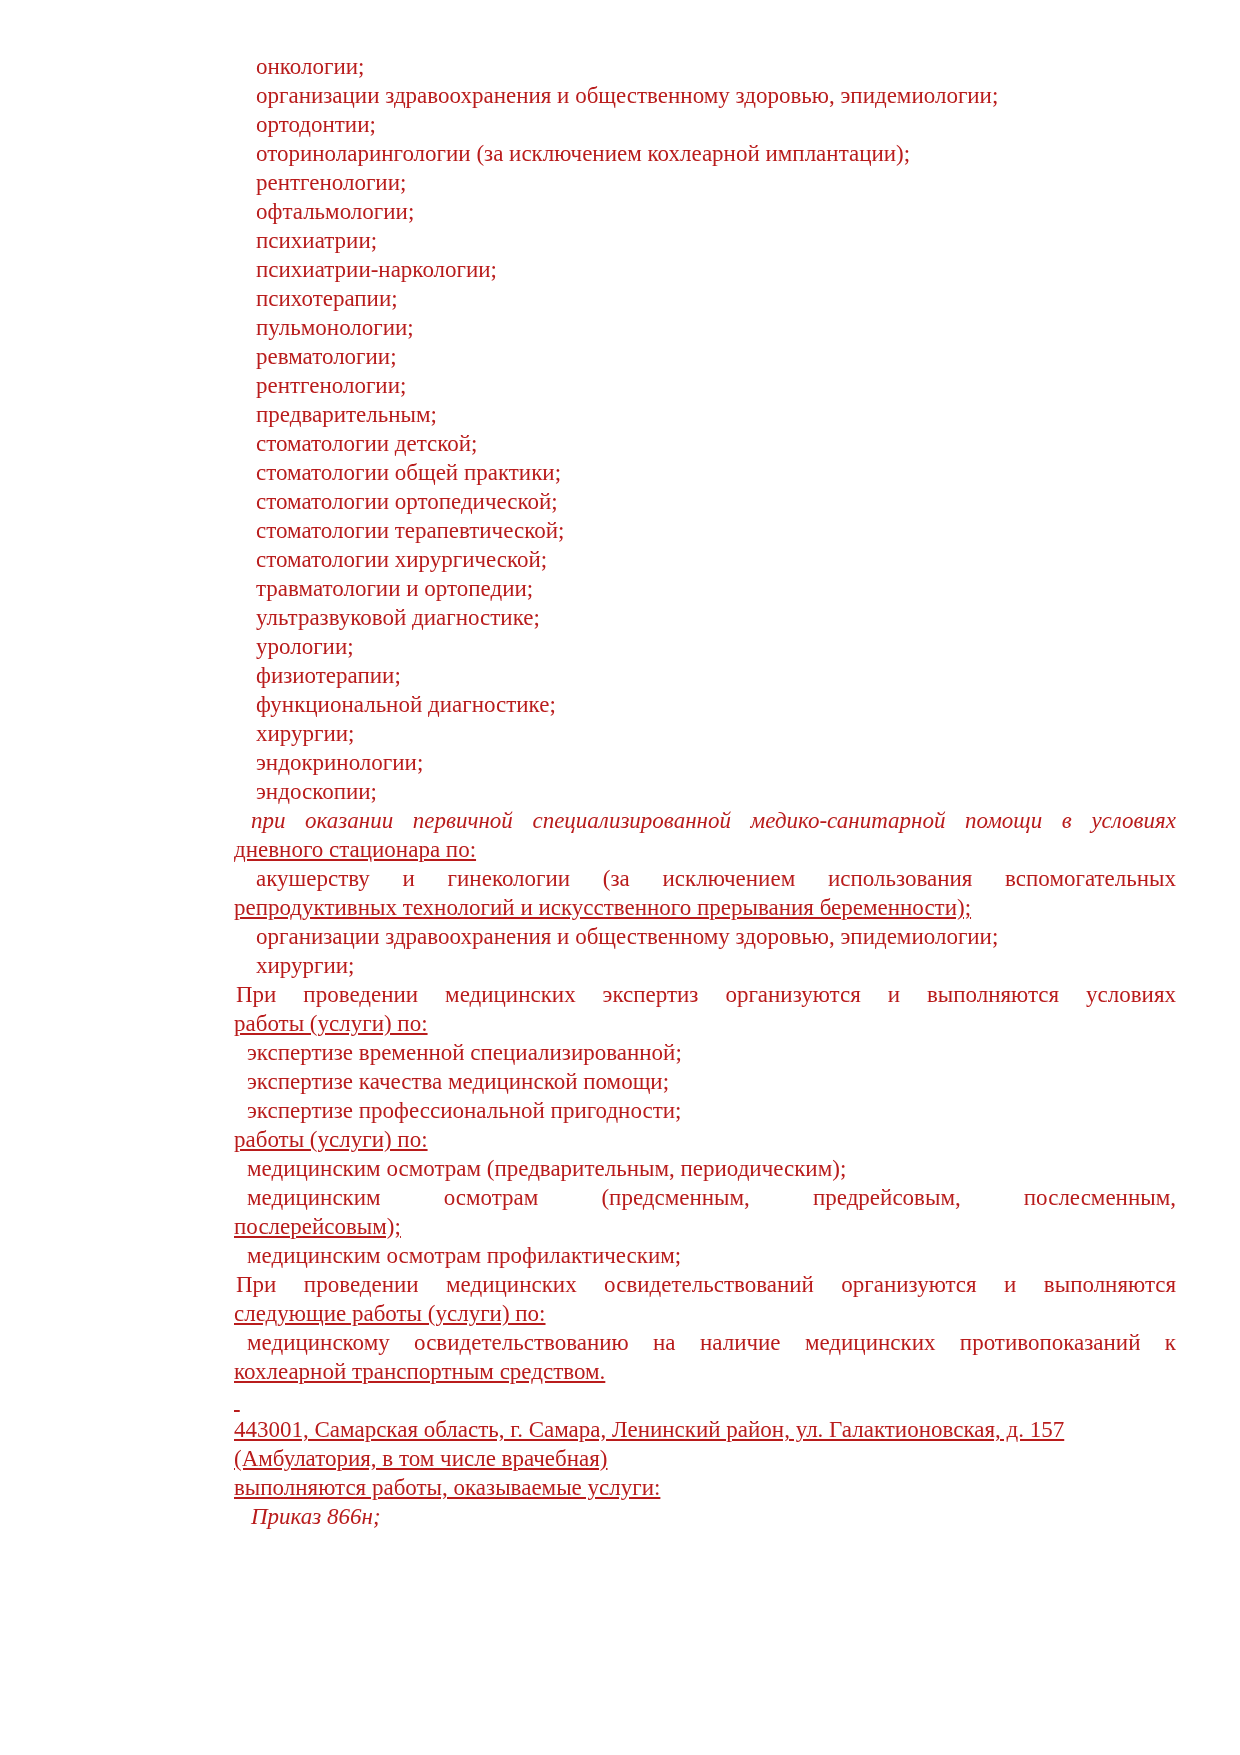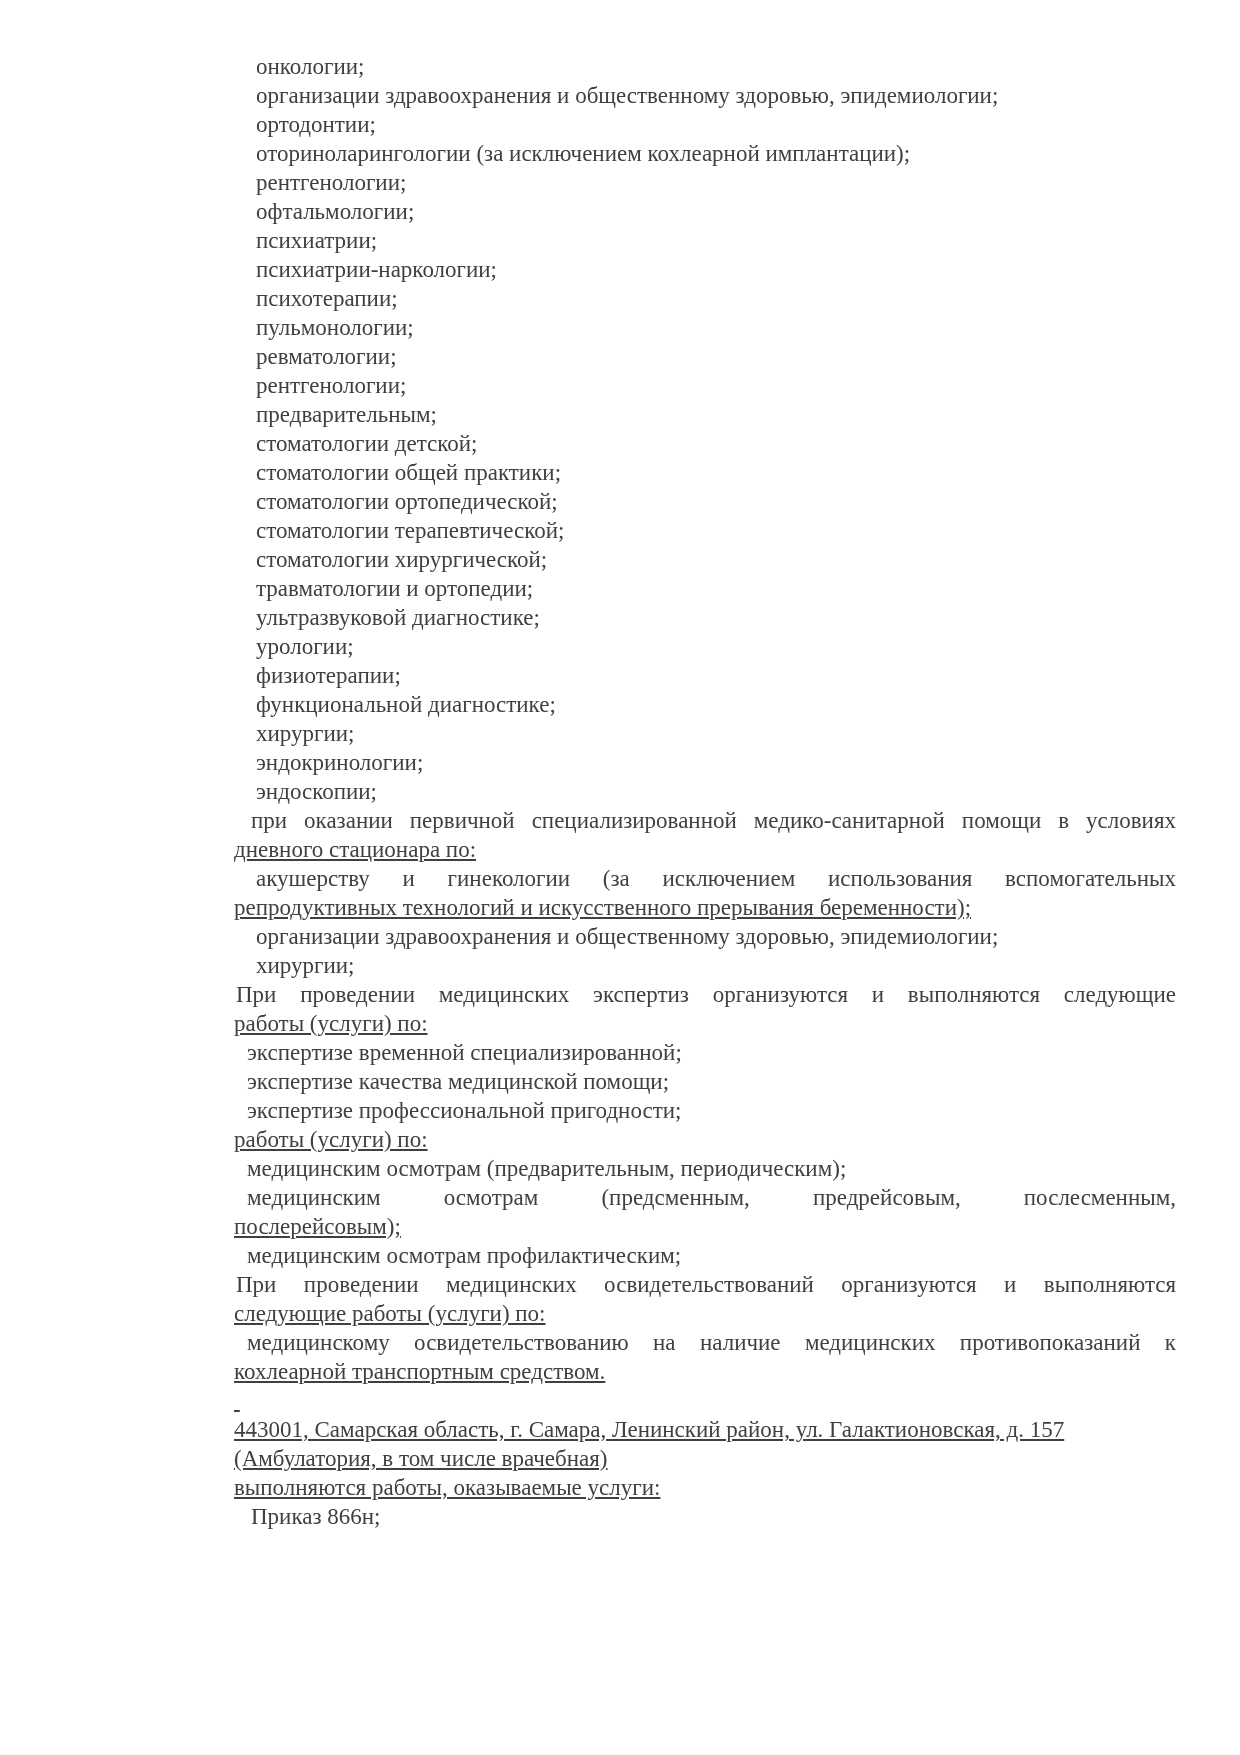--- a/index.html
+++ b/index.html
@@ -1,40 +1,40 @@
 <!DOCTYPE html>
 <html><head>
 <meta charset="utf-8">
 <style>
   html, body { margin: 0; padding: 0; }
   .page {
     position: relative;
     width: 1240px;
     height: 1755px;
     background: #ffffff;
-    color: #404040;
+    color: #b91c1c;
     font-family: "Liberation Serif", "DejaVu Serif", serif;
     overflow: hidden;
   }
   .textblock {
     position: absolute;
     left: 234px;
     top: 52px;
     width: 942px;
   }
   .line {
     font-size: 23px;
     line-height: 29px;
     text-align: left;
     min-height: 29px;
   }
   .ind-none { text-indent: 0; text-decoration: underline; }
   .ind-para { text-indent: 2px; }
   .ind-sub  { text-indent: 13px; }
-  .ind-half { text-indent: 17px; }
+  .ind-half { text-indent: 17px; font-style: italic; }
   .ind-item { text-indent: 22px; }
   .just {
     text-align: justify;
     text-align-last: justify;
   }
 </style>
 </head>
 <body>
 
 <div class="page">
@@ -64,21 +64,21 @@
       <div class="line ind-item">функциональной диагностике;</div>
       <div class="line ind-item">хирургии;</div>
       <div class="line ind-item">эндокринологии;</div>
       <div class="line ind-item">эндоскопии;</div>
       <div class="line ind-half just">при оказании первичной специализированной медико-санитарной помощи в условиях</div>
       <div class="line ind-none">дневного стационара по:</div>
       <div class="line ind-item just">акушерству и гинекологии (за исключением использования вспомогательных</div>
       <div class="line ind-none">репродуктивных технологий и искусственного прерывания беременности);</div>
       <div class="line ind-item">организации здравоохранения и общественному здоровью, эпидемиологии;</div>
       <div class="line ind-item">хирургии;</div>
-      <div class="line ind-para just">При проведении медицинских экспертиз организуются и выполняются следующие</div>
+      <div class="line ind-para just">При проведении медицинских экспертиз организуются и выполняются условиях</div>
       <div class="line ind-none">работы (услуги) по:</div>
       <div class="line ind-sub">экспертизе временной специализированной;</div>
       <div class="line ind-sub">экспертизе качества медицинской помощи;</div>
       <div class="line ind-sub">экспертизе профессиональной пригодности;</div>
       <div class="line ind-none">работы (услуги) по:</div>
       <div class="line ind-sub">медицинским осмотрам (предварительным, периодическим);</div>
       <div class="line ind-sub just">медицинским осмотрам (предсменным, предрейсовым, послесменным,</div>
       <div class="line ind-none">послерейсовым);</div>
       <div class="line ind-sub">медицинским осмотрам профилактическим;</div>
       <div class="line ind-para just">При проведении медицинских освидетельствований организуются и выполняются</div>

